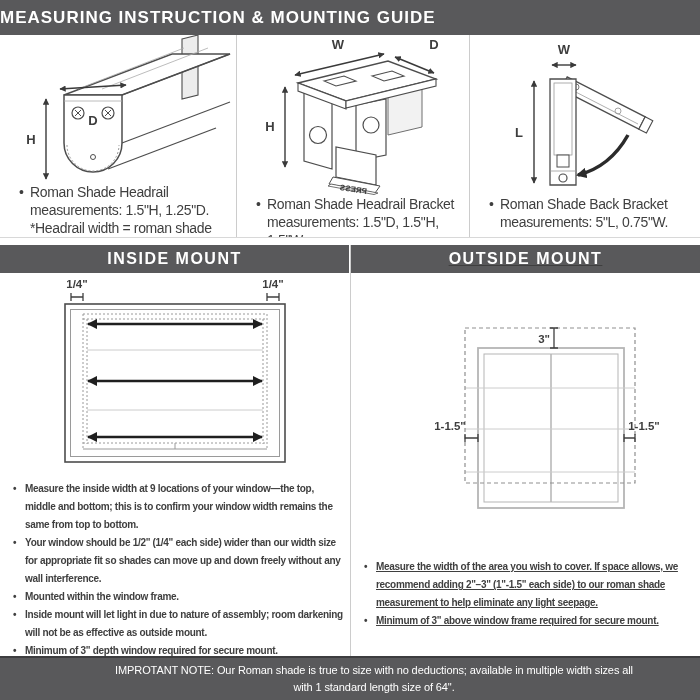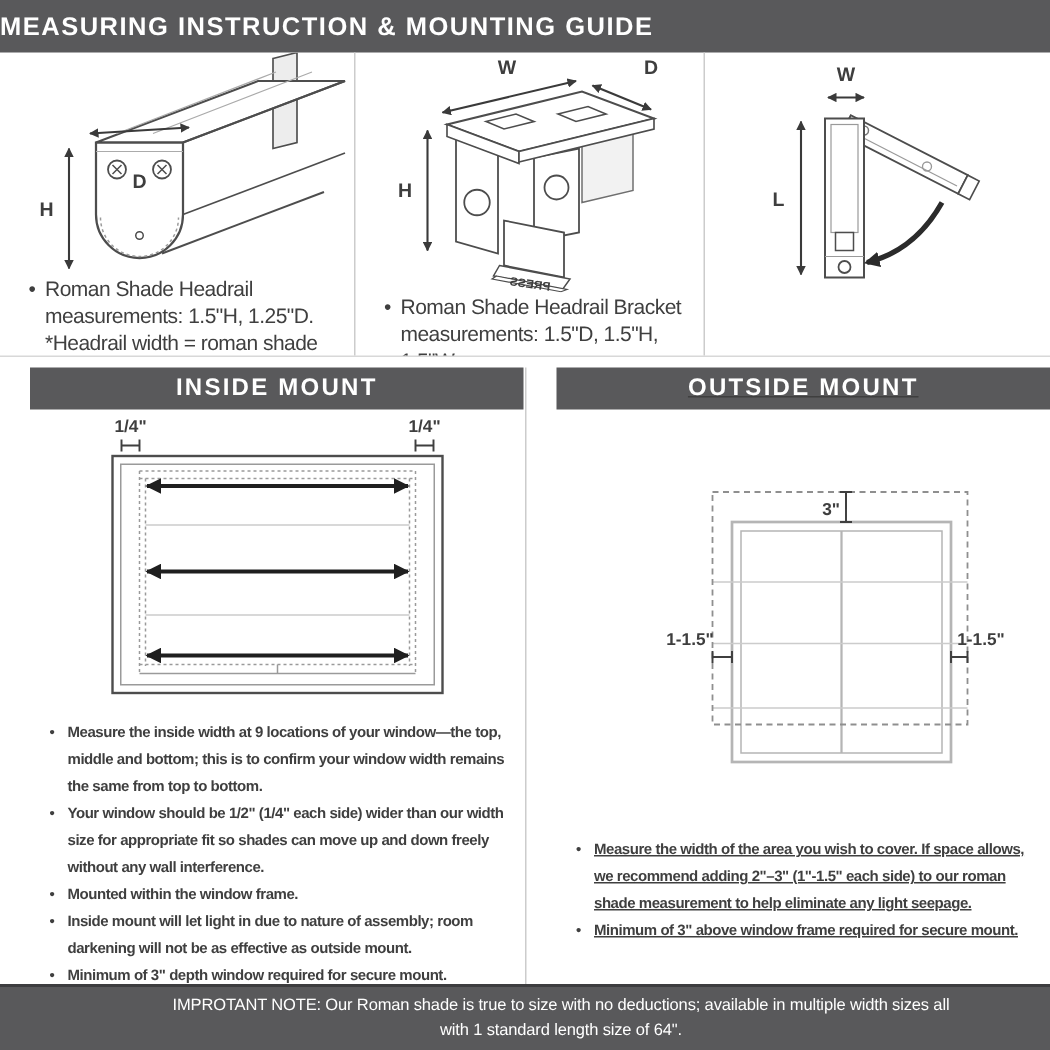--- a/index.html
+++ b/index.html
@@ -13,21 +13,21 @@
   .top-col{box-sizing:border-box;display:flex;flex-direction:column;overflow:hidden;}
   .top-col.c1{width:237px;border-right:1px solid #cccccc;}
   .top-col.c2{width:233px;border-right:1px solid #cccccc;}
   .top-col.c3{flex:1;}
   .top-col svg{display:block;margin:0 auto;flex:0 0 auto;}
   .caption{font-size:14px;font-weight:normal;letter-spacing:-0.35px;line-height:18px;
            color:#3f3f3f;padding:0 8px 0 30px;position:relative;}
   .caption::before{content:"\2022";position:absolute;left:19px;top:0;}
   
   .mount-row{display:flex;margin-top:7px;height:413px;}
-  .mount-col{width:350px;box-sizing:border-box;padding-left:20px;}
+  .mount-col{width:350px;box-sizing:border-box;}
   .mount-col.right{border-left:1px solid #cccccc;text-decoration:underline;}
   .mount-bar{height:28px;background:#59595b;color:#fff;display:flex;align-items:center;
              justify-content:center;font-size:16px;font-weight:bold;letter-spacing:1.5px;}
   .mount-col.left .mount-bar{margin-right:1px;}
   .diagram-wrap{display:flex;justify-content:center;}
   .inside-diagram{margin-top:5px;}
   .outside-diagram{margin-top:30px;}
   ul.bullets{list-style:none;margin:12px 0 0 0;padding:0 4px 0 13px;}
   ul.bullets li{font-size:10px;font-weight:bold;letter-spacing:-0.3px;line-height:18px;
                 color:#3f3f3f;padding-left:12px;position:relative;}
@@ -156,20 +156,21 @@
         <path d="M80,136 H106" stroke="#9a9a9a" stroke-width="0.8"></path>
         <circle cx="93" cy="143" r="4" fill="none" stroke="#4d4d4d" stroke-width="1.2"></circle>
 
         <path d="M158,100 Q140,132 108,140" fill="none" stroke="#2b2b2b" stroke-width="3.5" marker-end="url(#ahC2)"></path>
 
         <line class="arrow" x1="82" y1="30" x2="106" y2="30" marker-start="url(#ahC)" marker-end="url(#ahC)"></line>
         <text class="dim" x="94" y="19" text-anchor="middle">W</text>
         <line class="arrow" x1="64" y1="46" x2="64" y2="148" marker-start="url(#ahC)" marker-end="url(#ahC)"></line>
         <text class="dim" x="49" y="102" text-anchor="middle">L</text>
       </svg>
+      <div class="caption">Roman Shade Back Bracket measurements: 5"L, 0.75"W.</div>
     </div>
   </div>
 
   <div class="mount-row">
 
     <div class="mount-col left">
       <div class="mount-bar">
         <span>INSIDE MOUNT</span>
       </div>
       <div class="diagram-wrap">

